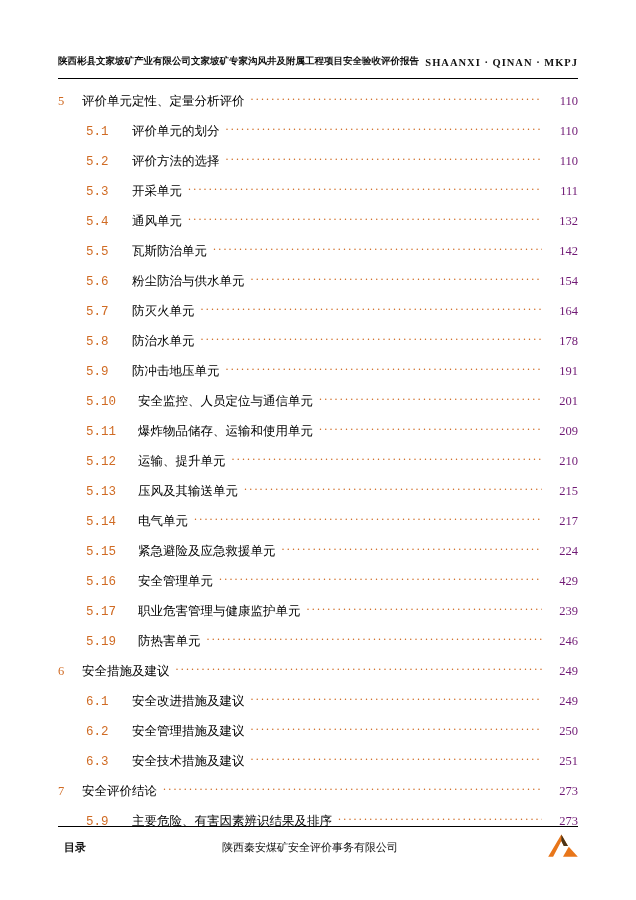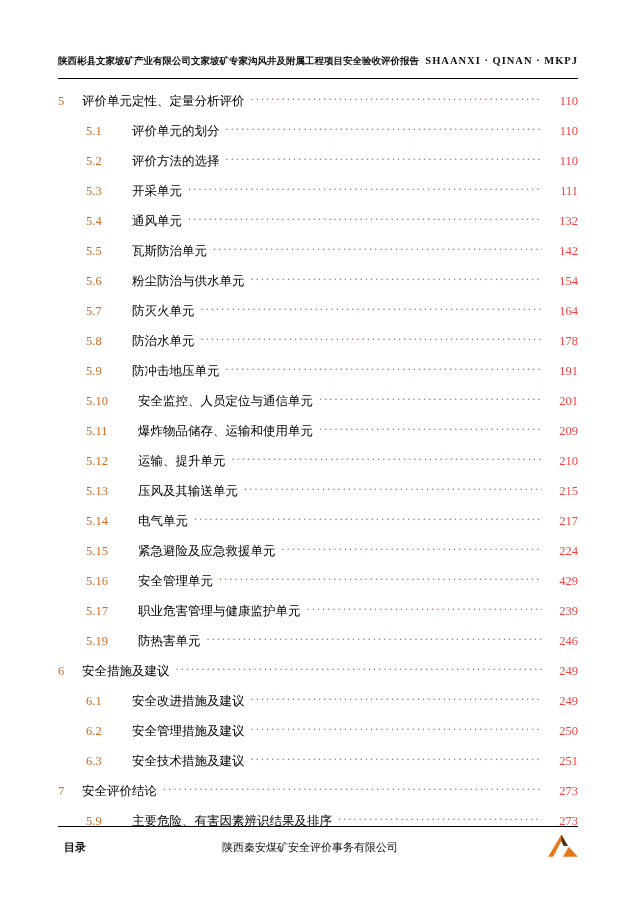--- a/index.html
+++ b/index.html
@@ -19,21 +19,21 @@
     overflow: hidden;
     box-sizing: border-box;
   }
   
   .header {
     position: absolute;
     left: 58px;
     top: 55px;
     width: 520px;
     display: flex;
-    align-items: flex-start;
+    align-items: flex-end;
     justify-content: space-between;
   }
   .header-left {
     font-family: "Liberation Serif", serif;
     font-size: 9.5px;
     color: #111;
     letter-spacing: 0px;
     white-space: nowrap;
     font-weight: bold;
   }
@@ -63,21 +63,21 @@
   .toc-row {
     display: flex;
     align-items: baseline;
     height: 30px;
     color: #d06b24;
     font-family: "Liberation Serif", serif;
     font-size: 12.5px;
     white-space: nowrap;
   }
   .toc-row.level1 .num { width: 24px; }
-  .toc-row.level2 .num { width: 46px; }
+  .toc-row.level2 .num { width: 46px; font-family: Liberation Mono, monospace; }
   .toc-row.level2 { padding-left: 28px; }
   .toc-row.level2.wide-num .num { width: 52px; }
   .num {
     flex: 0 0 auto;
     color: #d06b24;
   }
   .title {
     flex: 0 0 auto;
     color: #000000;
     padding-right: 6px;
@@ -95,21 +95,21 @@
     bottom: 0.08em;
     color: #d06b24;
     letter-spacing: 2.2px;
     font-size: 12px;
     white-space: nowrap;
   }
   .pageno {
     flex: 0 0 auto;
     width: 30px;
     text-align: right;
-    color: #ef4444;
+    color: #701a75;
     padding-left: 6px;
   }
   
   .footer-rule {
     position: absolute;
     left: 58px;
     top: 826px;
     width: 520px;
     height: 1px;
     background: #000;

